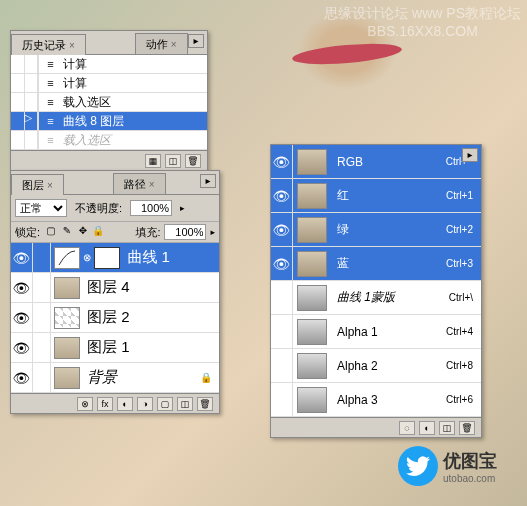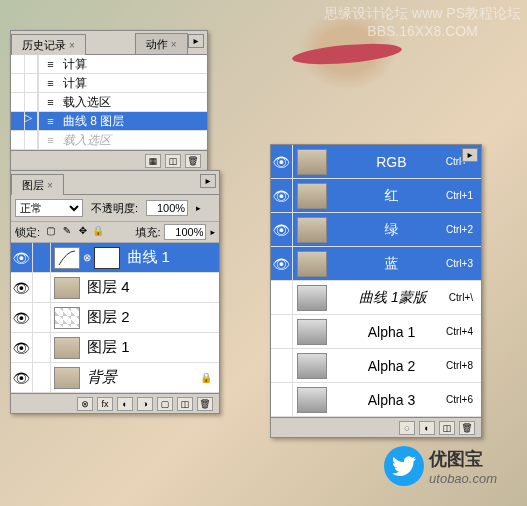--- a/index.html
+++ b/index.html
@@ -4,21 +4,21 @@
 <style>
 * { box-sizing: border-box; margin: 0; padding: 0; }
 body { font-family: "Microsoft YaHei", SimSun, sans-serif; font-size: 12px; background: #8a9a8a; width: 527px; height: 506px; position: relative; overflow: hidden; }
 .bg-photo { position: absolute; inset: 0; background: linear-gradient(135deg, #b8c4a8 0%, #d4c8b0 30%, #e8d4b8 60%, #c4b89c 100%); }
 .bg-hat { position: absolute; top: 10px; right: 130px; width: 100px; height: 80px; background: radial-gradient(ellipse, #d4b896 40%, transparent 70%); border-radius: 50%; }
 .bg-stripe { position: absolute; top: 45px; right: 125px; width: 110px; height: 18px; background: #c44858; border-radius: 50%; transform: rotate(-5deg); }
 .watermark { position: absolute; top: 5px; right: 6px; color: rgba(255,255,255,0.5); font-size: 14px; text-align: center; }
 .logo-bao { position: absolute; bottom: 20px; right: 30px; display: flex; align-items: center; gap: 5px; }
 .logo-circle { width: 40px; height: 40px; background: #1da1f2; border-radius: 50%; display: flex; align-items: center; justify-content: center; color: white; font-size: 20px; }
 .logo-text { color: #333; font-size: 18px; font-weight: bold; }
-.logo-sub { color: #666; font-size: 13px; font-style: italic; }
+.logo-sub { color: #666; font-size: 10px; }
 
 .panel { position: absolute; background: #d4d0c8; border: 1px solid #888; box-shadow: 2px 2px 4px rgba(0,0,0,0.3); }
 .panel-tabs { display: flex; background: #d4d0c8; border-bottom: 1px solid #888; padding-top: 2px; gap: 47px; }
 .tab { padding: 3px 10px 2px; background: #c8c4bc; border: 1px solid #888; border-bottom: none; margin-right: 2px; cursor: pointer; font-size: 11px; }
 .tab.active { background: #d4d0c8; position: relative; top: 1px; }
 .tab-close { margin-left: 3px; color: #666; font-size: 10px; }
 
 .history-panel { top: 30px; left: 10px; width: 198px; }
 .history-list { background: white; }
 .history-item { display: flex; align-items: center; height: 19px; border-bottom: 1px solid #ddd; }
@@ -27,21 +27,21 @@
 .history-left { width: 28px; display: flex; border-right: 1px solid #ddd; height: 100%; }
 .history-check { width: 14px; border-right: 1px solid #ddd; }
 .history-icon { width: 20px; text-align: center; font-size: 11px; padding-left: 3px; }
 .history-label { padding-left: 4px; flex: 1; }
 .history-pointer { font-size: 10px; }
 .panel-footer { background: #d4d0c8; border-top: 1px solid #888; height: 20px; display: flex; justify-content: flex-end; align-items: center; gap: 4px; padding: 0 6px; }
 .footer-icon { width: 16px; height: 14px; border: 1px solid #999; background: #e8e4dc; cursor: pointer; font-size: 9px; text-align: center; line-height: 12px; }
 
 .layers-panel { top: 170px; left: 10px; width: 210px; }
 .layers-controls { padding: 4px; display: flex; align-items: center; gap: 8px; font-size: 11px; }
-.blend-select { width: 68px; height: 18px; border: 1px solid #999; background: white; font-size: 11px; }
+.blend-select { width: 52px; height: 18px; border: 1px solid #999; background: white; font-size: 11px; }
 .opacity-input { width: 42px; height: 16px; border: 1px solid #999; background: white; font-size: 11px; text-align: right; padding-right: 2px; }
 .lock-row { padding: 2px 4px; display: flex; align-items: center; gap: 4px; font-size: 11px; border-top: 1px solid #aaa; border-bottom: 1px solid #aaa; }
 .lock-icons { display: flex; gap: 2px; }
 .lock-icon { width: 14px; height: 14px; font-size: 10px; text-align: center; }
 .layer-list { background: white; }
 .layer-item { display: flex; align-items: center; height: 30px; border-bottom: 1px solid #ddd; }
 .layer-item.selected { background: #3875d7; color: white; }
 .vis-col { width: 22px; border-right: 1px solid #ddd; height: 100%; display: flex; align-items: center; justify-content: center; font-size: 14px; }
 .link-col { width: 18px; border-right: 1px solid #ddd; height: 100%; }
 .layer-thumb { width: 26px; height: 22px; border: 1px solid #888; margin: 0 3px; background: linear-gradient(45deg, #ccc 25%, white 25%, white 75%, #ccc 75%); background-size: 8px 8px; }
@@ -50,21 +50,21 @@
 .layer-thumb.curves { background: white; display: flex; align-items: center; justify-content: center; }
 .layer-name { padding-left: 4px; font-size: 15px; }
 
 .channels-panel { top: 144px; left: 270px; width: 212px; }
 .channel-list { background: white; }
 .channel-item { display: flex; align-items: center; height: 34px; border-bottom: 1px solid #ddd; }
 .channel-item.selected { background: #3875d7; color: white; }
 .ch-thumb { width: 30px; height: 26px; border: 1px solid #888; margin: 0 4px; background: #888; }
 .ch-thumb.rgb { background: linear-gradient(#d4c8b0, #a89880); }
 .ch-thumb.gray { background: linear-gradient(#ddd, #999); }
-.ch-name { flex: 1; padding-left: 6px; font-size: 14px; text-align: center; }
+.ch-name { flex: 1; padding-left: 6px; font-size: 12px; }
 .ch-shortcut { padding-right: 8px; font-size: 10px; }
 .panel-menu { position: absolute; top: 3px; right: 3px; width: 16px; height: 14px; background: #d4d0c8; border: 1px solid #888; cursor: pointer; font-size: 10px; text-align: center; }
 </style>
 </head>
 <body>
 
 <div class="bg-photo">
   <div class="bg-hat"></div>
   <div class="bg-stripe"></div>
 </div>
@@ -136,20 +136,21 @@
     <div class="footer-icon">▦</div>
     <div class="footer-icon">◫</div>
     <div class="footer-icon">🗑</div>
   </div>
 </div>
 
 <div class="panel layers-panel">
   <div class="panel-menu">▸</div>
   <div class="panel-tabs">
     <div class="tab active"><span>图层</span><span class="tab-close">×</span></div>
+    <div class="tab"><span>路径</span><span class="tab-close">×</span></div>
   </div>
   <div class="layers-controls">
     <select class="blend-select"><option>正常</option></select>
     <span>不透明度:</span>
     <input class="opacity-input" value="100%" style="">
     <span style="font-size:9px">▸</span>
   </div>
   <div class="lock-row">
     <span>锁定:</span>
     <div class="lock-icons">

